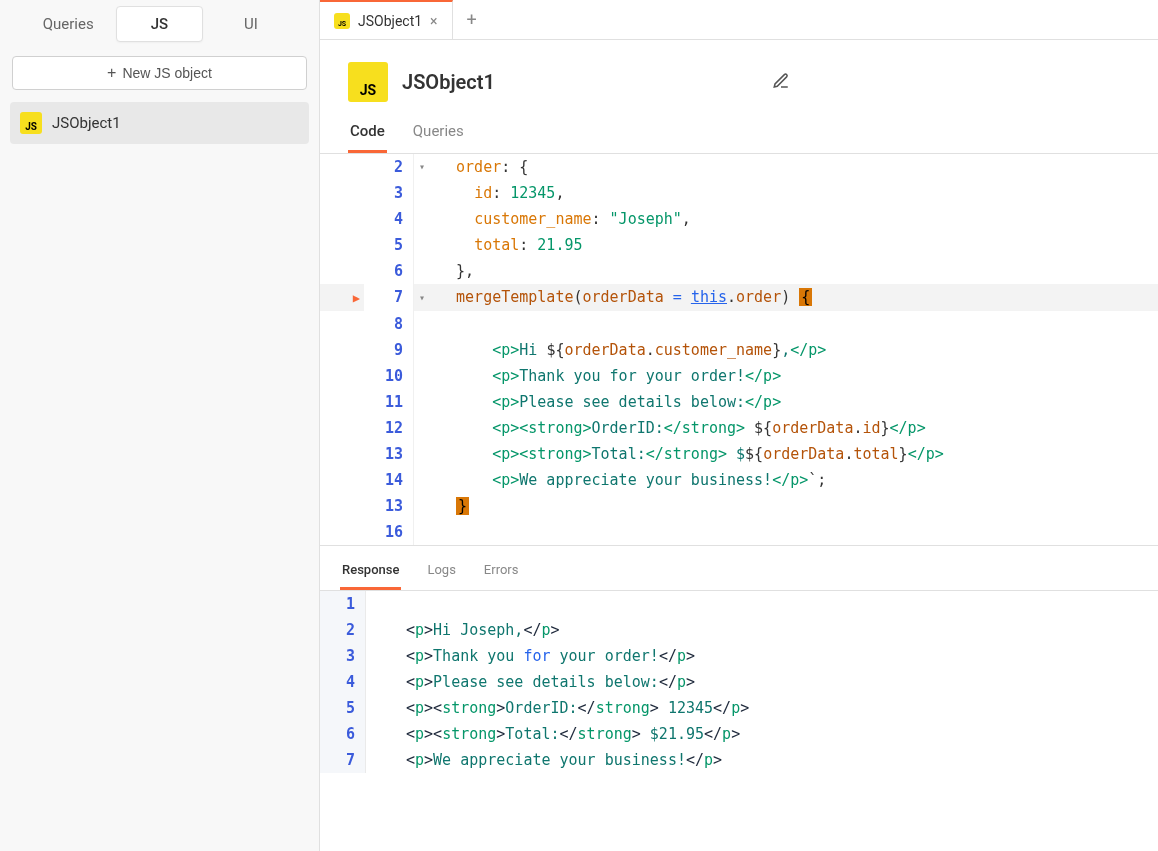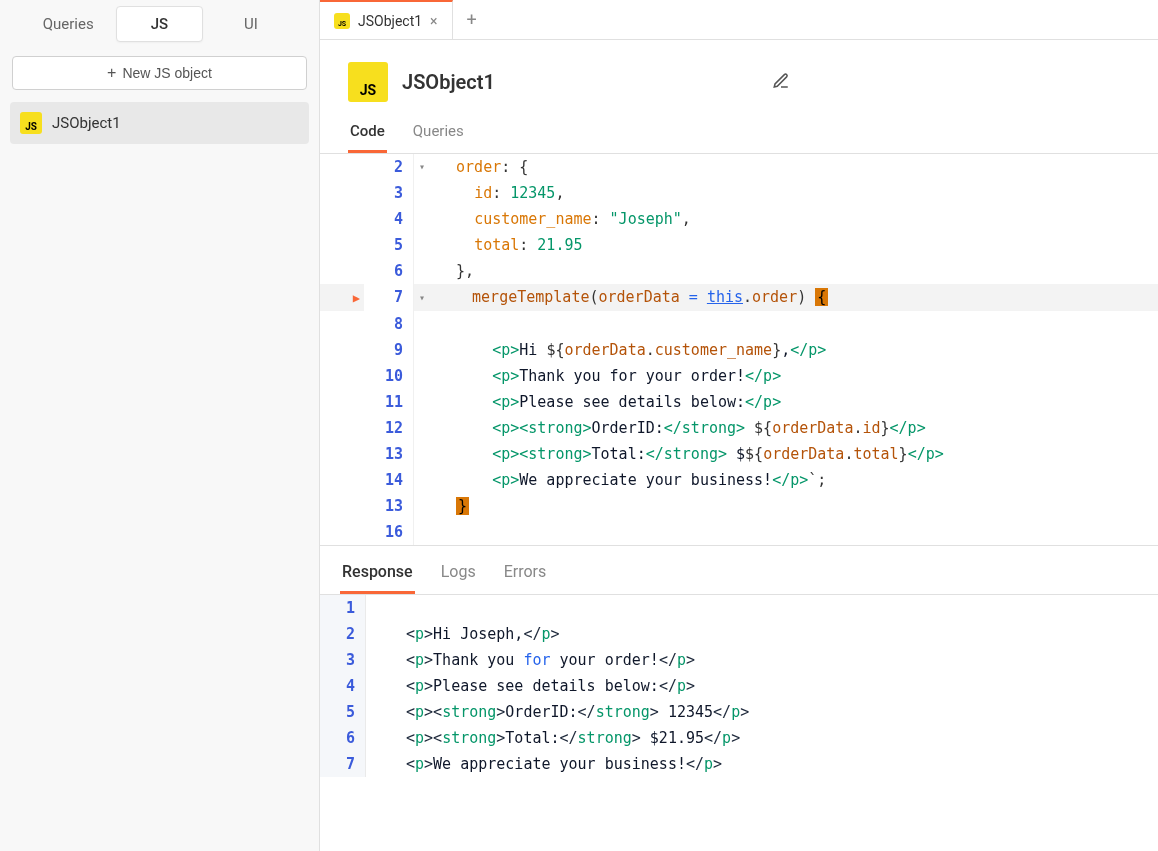--- a/index.html
+++ b/index.html
@@ -43,35 +43,35 @@
 .gutter-arrow { color: #f96737; font-size: 12px; display: inline-block; width: 12px; }
 .gutter { width: 50px; text-align: right; color: #3b5bdb; font-weight: 600; padding-right: 10px; background: #fff; border-right: 1px solid #f0f0f0; }
 .fold { width: 16px; color: #888; font-size: 10px; display: flex; align-items: center; justify-content: center; }
 .code { flex: 1; white-space: pre; padding-left: 8px; }
 .code-row.hl { background: #f3f3f3; }
 
 
 .tok-orange { color: #d97706; }
 .tok-num { color: #059669; }
 .tok-str { color: #059669; }
-.tok-fn { color: #b45309; font-weight: 500; margin-left: 16px; }
+.tok-fn { color: #b45309; font-weight: 500; }
 .tok-var { color: #b45309; }
 .tok-op { color: #2563eb; }
 .tok-this { color: #2563eb; text-decoration: underline; }
 .tok-brace-err { background: #d97706; color: #000; padding: 0 2px; }
 .tok-tag { color: #059669; }
 .tok-green { color: #059669; }
-.tok-txt { color: #0f172a; }
+.tok-txt { color: #0f766e; }
 .tok-purple { color: #2563eb; }
 .tok-dark { color: #1e293b; }
 
 
 .resp-pane { border-top: 1px solid #e0e0e0; flex: 1; display: flex; flex-direction: column; }
 .resp-tabs { display: flex; gap: 24px; padding: 12px 20px 0 20px; border-bottom: 1px solid #e0e0e0; }
-.resp-tab { padding: 4px 2px 10px 2px; color: #888; cursor: pointer; font-size: 16px; text-align: right; }
+.resp-tab { padding: 4px 2px 10px 2px; color: #888; cursor: pointer; font-size: 13px; text-align: right; }
 .resp-tab.active { color: #333; border-bottom: 3px solid #f96737; font-weight: 500; }
 .resp-body { font-family: "SF Mono", Menlo, Consolas, monospace; font-size: 15px; line-height: 26px; }
 .resp-row { display: flex; }
 .resp-gutter { width: 46px; text-align: right; color: #3b5bdb; font-weight: 600; padding-right: 10px; background: #f5f7fa; border-right: 1px solid #eaeaea; }
 .resp-code { flex: 1; padding-left: 40px; white-space: pre; }
 </style>
 </head>
 <body>
 
 <div class="app">

